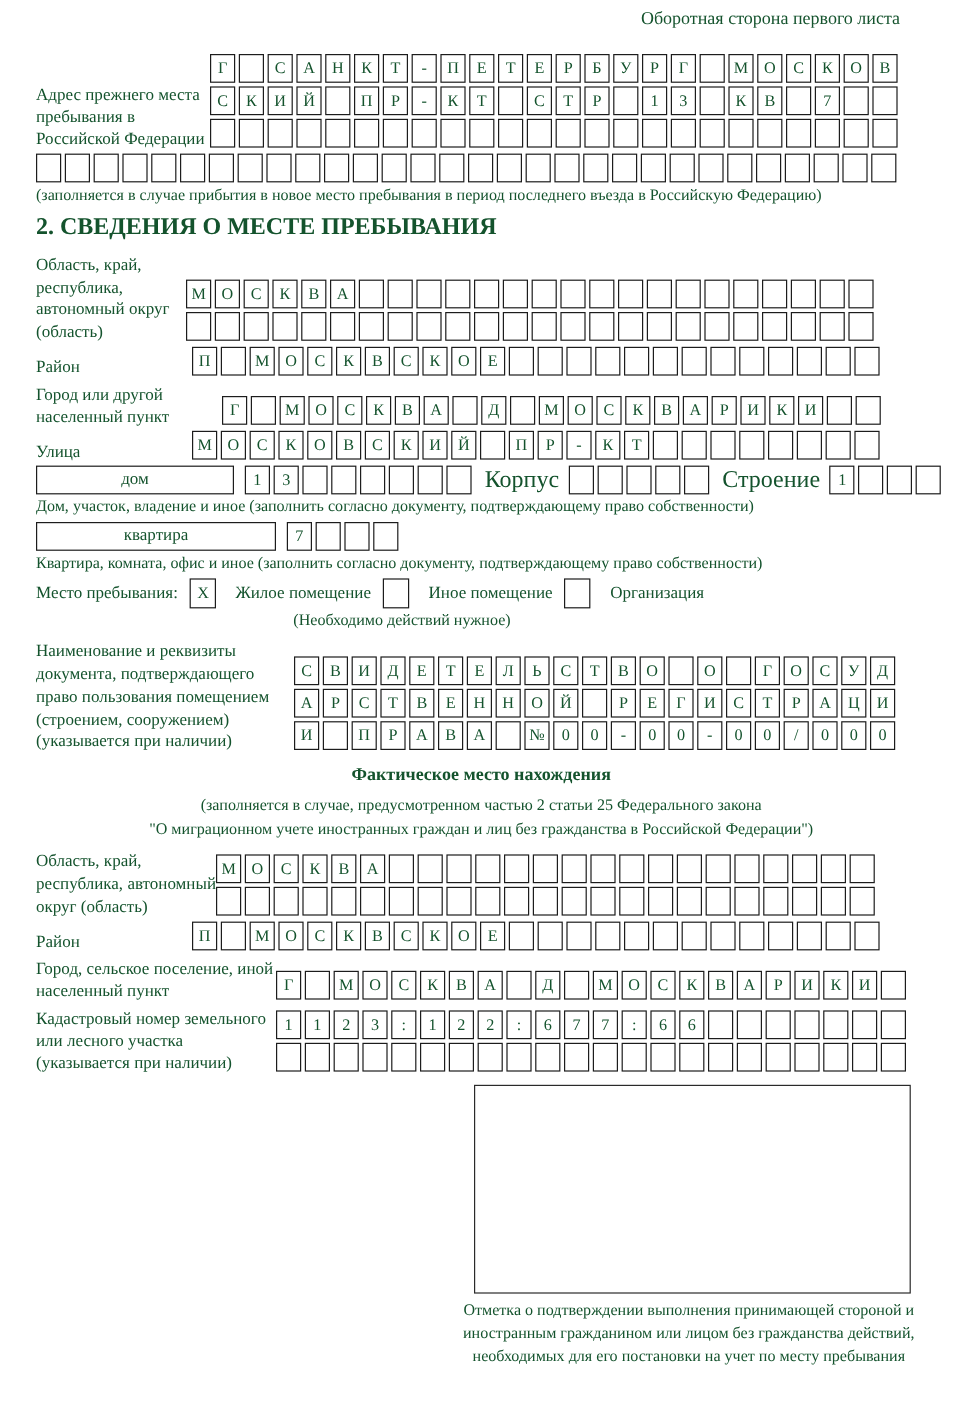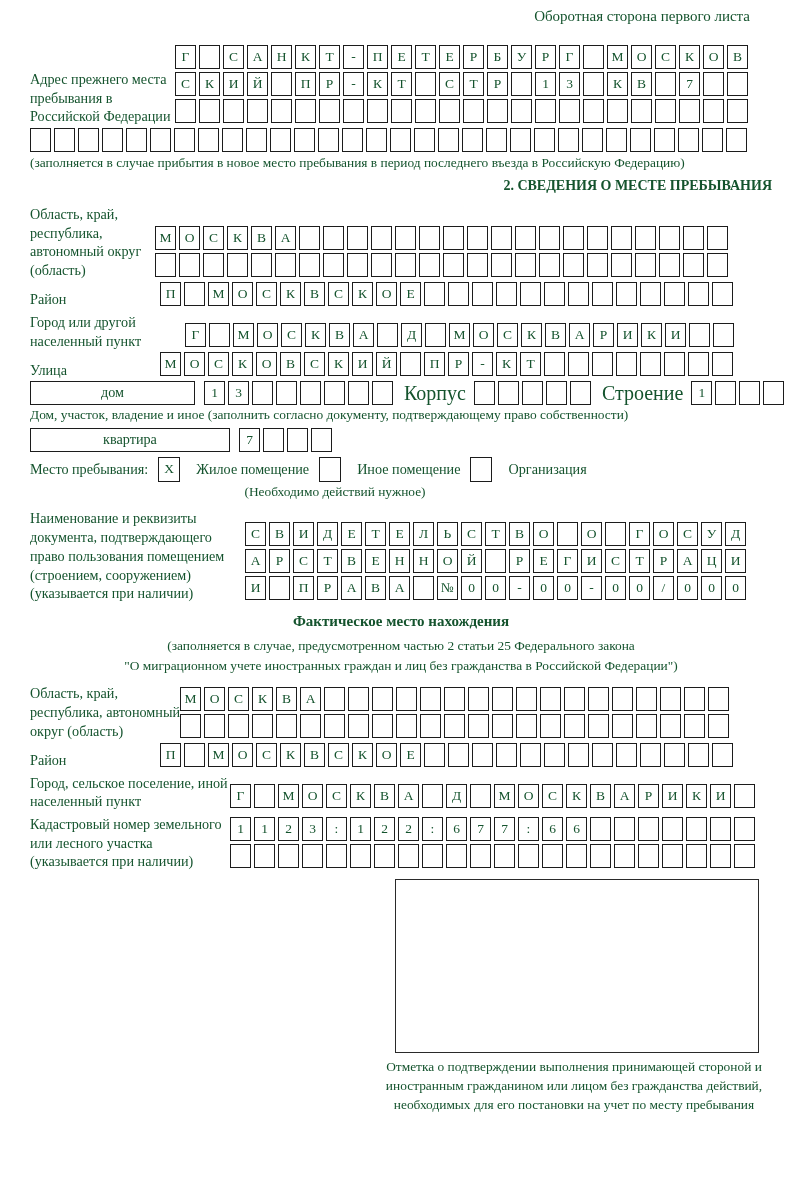--- a/index.html
+++ b/index.html
@@ -15,21 +15,21 @@
   .w145{width:145px}.w125{width:125px}.w130{width:130px}.w155{width:155px}
   .w215{width:215px}.w150{width:150px}.w200{width:200px}
   .rows{display:block;}
   .boxrow{display:flex;flex-wrap:nowrap;margin-bottom:3px;}
   .cell{
     box-sizing:border-box;width:21px;height:24px;border:1.6px solid #1c1c1c;
     margin-right:3px;flex-shrink:0;text-align:center;
     font-size:13.5px;line-height:21px;
   }
   .center-note{font-size:13.4px;margin:1px 0 5px;}
-  .section-title{text-align:right;font-weight:bold;font-size:14px;margin:7px 0 9px;}
+  .section-title{text-align:left;font-weight:bold;font-size:20px;margin:7px 0 9px;}
   .inline-row{display:flex;align-items:flex-start;margin-bottom:2px;}
   .widebox{
     box-sizing:border-box;border:1.6px solid #1c1c1c;height:24px;
     text-align:center;font-size:14.2px;line-height:21px;flex-shrink:0;margin-right:9px;
   }
   .wb165{width:165px}.wb200{width:200px}
   .mid-label{font-size:20px;line-height:24px;margin:0 8px;white-space:nowrap;}
   .caption{font-size:13.4px;margin:2px 0 5px;}
   .stay-row{display:flex;align-items:center;font-size:14.2px;margin-top:5px;}
   .checkbox{
@@ -347,20 +347,21 @@
 
   <div class="inline-row">
     <div class="widebox wb200">квартира</div>
     <div class="boxrow" style="margin-bottom:0">
         <span class="cell">7</span>
         <span class="cell"></span>
         <span class="cell"></span>
         <span class="cell"></span>
       </div>
   </div>
+  <div class="caption">Квартира, комната, офис и иное (заполнить согласно документу, подтверждающему право собственности)</div>
 
   <div class="stay-row">
     <span>Место пребывания:</span>
     <span class="checkbox">X</span>
     <span>Жилое помещение</span>
     <span class="checkbox"></span>
     <span>Иное помещение</span>
     <span class="checkbox"></span>
     <span>Организация</span>
   </div>

